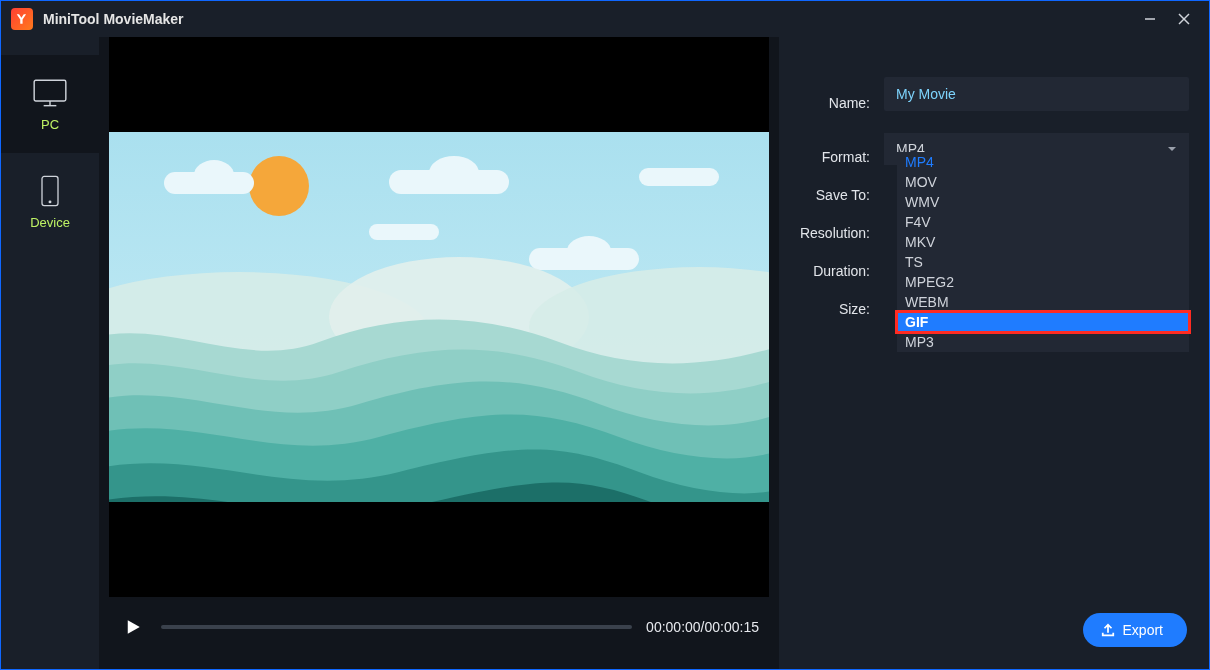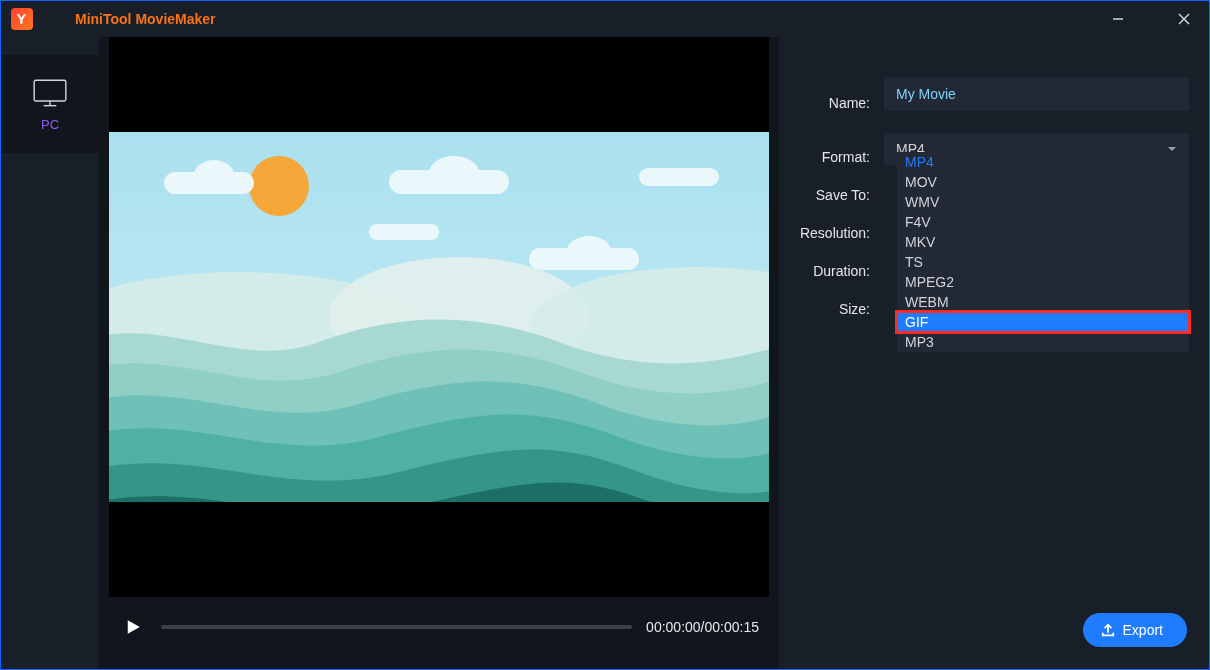--- a/index.html
+++ b/index.html
@@ -10,24 +10,23 @@
     width: 1210px; height: 670px;
     background: #191f29;
     border: 1px solid #0f67ff;
   }
 
   
   .titlebar {
     height: 36px;
     display: flex; align-items: center;
     padding: 0 8px 0 10px;
-    color: #f97316;
+    color: #e5e5e5;
     font-size: 14px;
     font-weight: 600;
-    gap: 32px;
   }
   .app-logo {
     width: 22px; height: 22px;
     border-radius: 4px;
     background: linear-gradient(135deg,#ff3f33,#ff7a1c);
     margin-right: 10px;
     display: flex; align-items: center; justify-content: center;
   }
   .app-logo svg { width: 14px; height: 14px; fill: #fff; }
   .titlebar-title { flex: 0 0 auto; }
@@ -48,21 +47,21 @@
   
   .sidebar {
     width: 98px;
     background: #191f29;
     display: flex; flex-direction: column; align-items: center;
     padding-top: 18px;
   }
   .side-item {
     width: 98px; height: 98px;
     display: flex; flex-direction: column; align-items: center; justify-content: center;
-    color: #8b5cf6; cursor: pointer;
+    color: #bef264; cursor: pointer;
     gap: 8px;
   }
   .side-item.active { background: #11151c; }
   .side-item svg { width: 38px; height: 32px; stroke: #cfd3da; fill: none; stroke-width: 1.8; }
   .side-item .lbl { font-size: 13px; }
 
   
   .preview-col {
     width: 680px;
     background: #11151c;
@@ -126,21 +125,21 @@
     top:115px; left:118px; right:20px;
     background:#222834;
     font-size:14px;
   }
   .dropdown .opt {
     height:20px; line-height:20px; padding:0 8px; color:#cfd3da; cursor:pointer;
   }
   .dropdown .opt.selected { color:#1f7cff; }
   .dropdown .opt.highlight {
     background:#1f7cff; color:#fff;
-    outline:3px solid #ff2b22; outline-offset:-1px;
+    outline:3px solid #ff2b22; outline-offset:-1px;font-weight:bold;
   }
 
   .export-btn {
     position:absolute; right:22px; bottom:22px;
     height:34px; padding:0 24px 0 18px;
     background:#1f7cff; color:#fff; border:none; border-radius:17px;
     display:flex; align-items:center; gap:8px; font-size:14px; cursor:pointer;
   }
   .export-btn svg{ width:14px; height:14px; stroke:#fff; fill:none; stroke-width:2; }
 </style>
@@ -173,20 +172,27 @@
   <div class="main">
 
     <div class="sidebar">
       <div class="side-item active">
         <svg viewBox="0 0 48 40">
           <rect x="4" y="4" width="40" height="26" rx="2"></rect>
           <line x1="16" y1="36" x2="32" y2="36"></line>
           <line x1="24" y1="30" x2="24" y2="36"></line>
         </svg>
         <span class="lbl">PC</span>
+      </div>
+      <div class="side-item">
+        <svg viewBox="0 0 28 44">
+          <rect x="3" y="2" width="22" height="40" rx="3"></rect>
+          <circle cx="14" cy="37" r="2" stroke="none" fill="#cfd3da"></circle>
+        </svg>
+        <span class="lbl">Device</span>
       </div>
     </div>
 
     <div class="preview-col">
       <div class="video-box">
         <div class="scene">
           <div class="sun"></div>
           <div class="cloud c1"></div>
           <div class="cloud c2"></div>
           <div class="cloud c3"></div>

